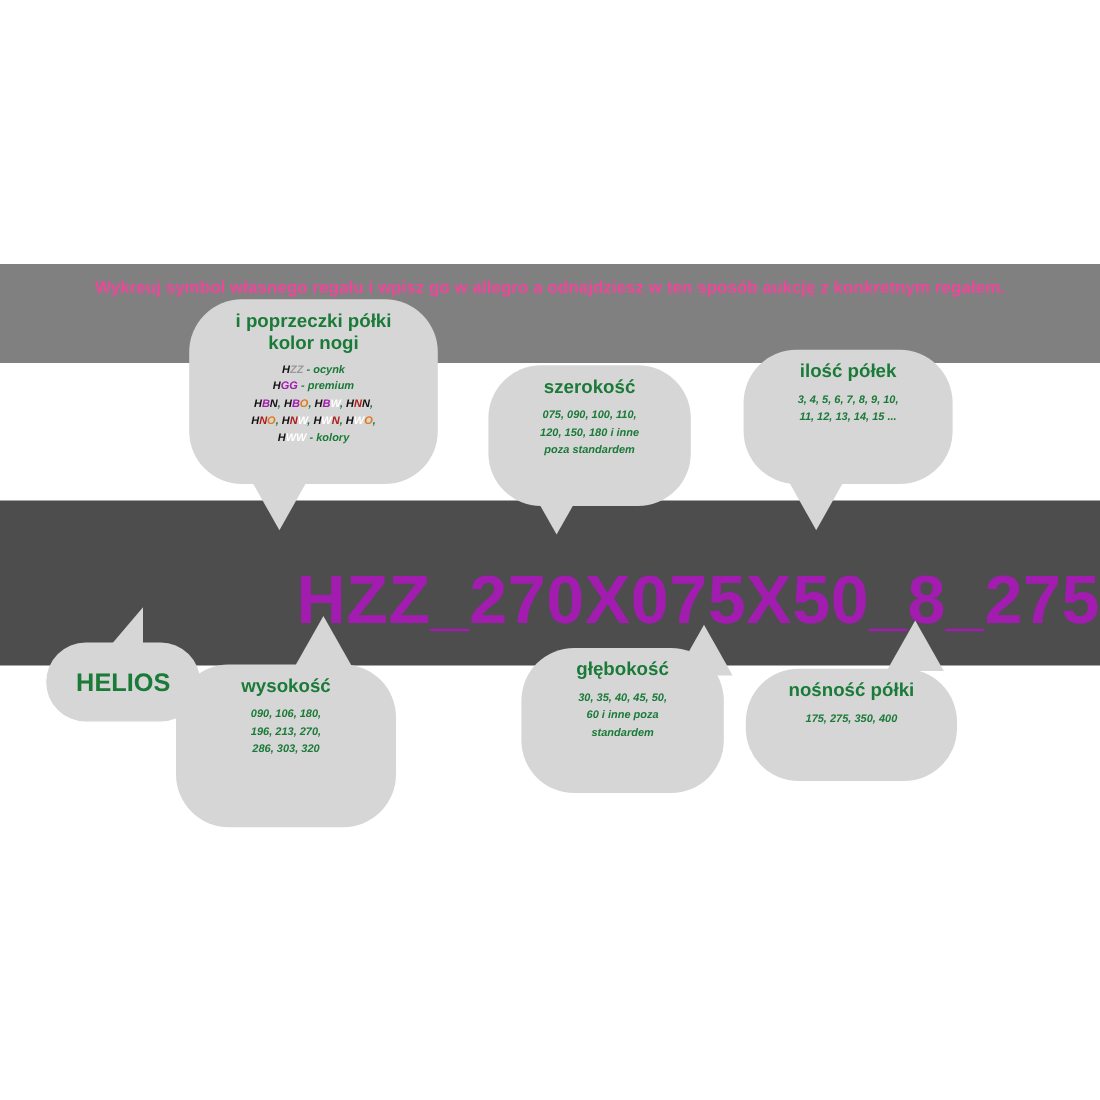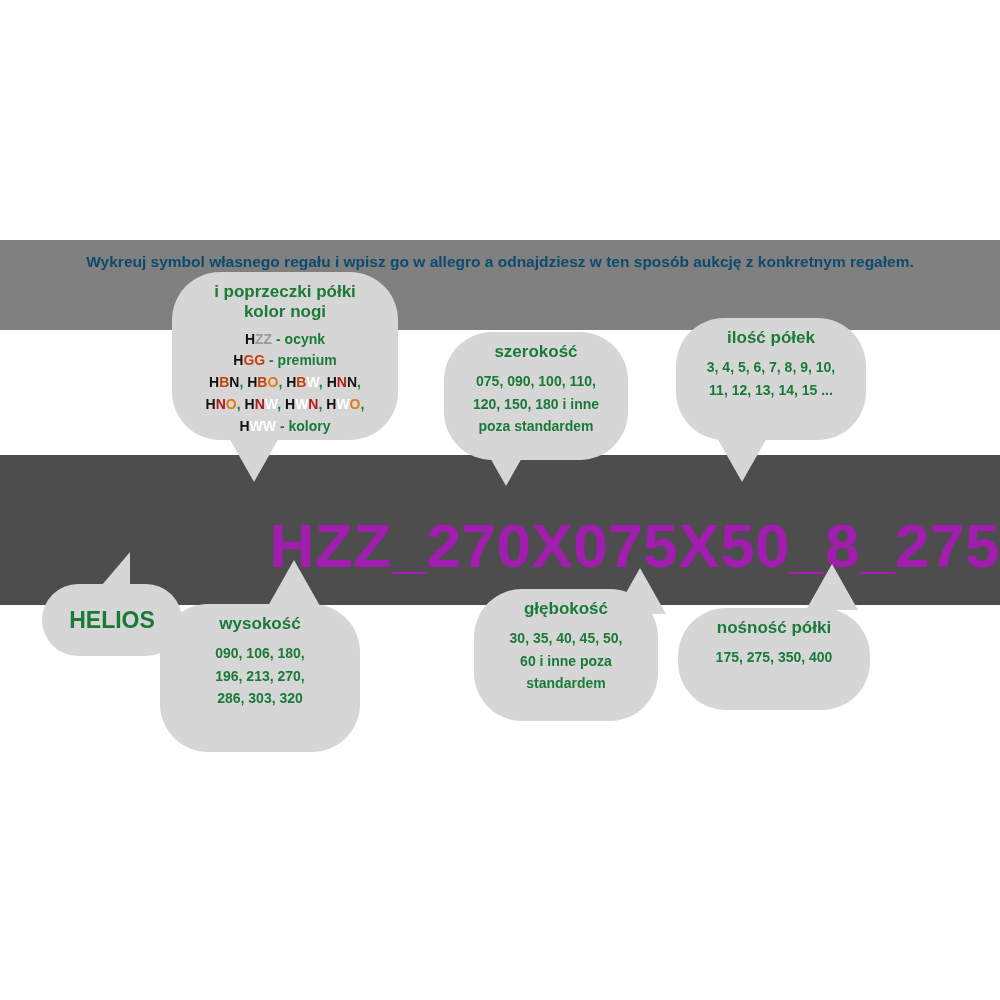--- a/index.html
+++ b/index.html
@@ -31,21 +31,21 @@
     height: 150px;
     background: #4d4d4d;
   }
   
   .caption {
     position: absolute;
     top: 252px;
     left: 55px;
     width: 890px;
     text-align: center;
-    color: #0c4a6e;
+    color: #ec4899;
     font-size: 15.5px;
     font-weight: bold;
     line-height: 1.35;
   }
   
   .code {
     position: absolute;
     top: 494px;
     left: 0;
     width: 1000px;
@@ -67,23 +67,24 @@
   }
   .bubble .b-title {
     color: #1a7a38;
     font-weight: bold;
     font-size: 17px;
     line-height: 1.2;
   }
   .bubble .b-body {
     color: #1a7a38;
     font-weight: bold;
-    font-size: 14px;
+    font-size: 10px;
     line-height: 1.6;
     margin-top: 8px;
+    font-style: italic;
   }
   
   .tail {
     position: absolute;
     width: 0;
     height: 0;
     border-style: solid;
   }
   .tail-down {
     border-width: 46px 26px 0 26px;
@@ -101,21 +102,21 @@
   
   #bubble-kolor { left: 172px; top: 272px; width: 226px; height: 168px; }
   #bubble-kolor .b-body { margin-top: 6px; line-height: 1.55; }
   #bubble-szerokosc { left: 444px; top: 318px; width: 184px; height: 128px; margin-top: 14px; }
   #bubble-ilosc { left: 676px; top: 318px; width: 190px; height: 122px; }
   #bubble-helios { left: 42px; top: 584px; width: 140px; height: 72px; }
   #bubble-helios .b-title { font-size: 23px; line-height: 52px; }
   #bubble-wysokosc { left: 160px; top: 604px; width: 200px; height: 148px; }
   #bubble-glebokosc { left: 474px; top: 589px; width: 184px; height: 132px; }
   #bubble-nosnosc { left: 678px; top: 608px; width: 192px; height: 102px; }
-  .c-blue   { color: #c2410c; }
+  .c-blue   { color: #a21caf; }
   .c-red    { color: #b01b1b; }
   .c-orange { color: #e07a18; }
   .c-black  { color: #111111; }
   .c-white  { color: #ffffff; }
   .c-grey   { color: #9a9a9a; }
   .line { display: block; }
 </style>
 </head>
 <body>
 

